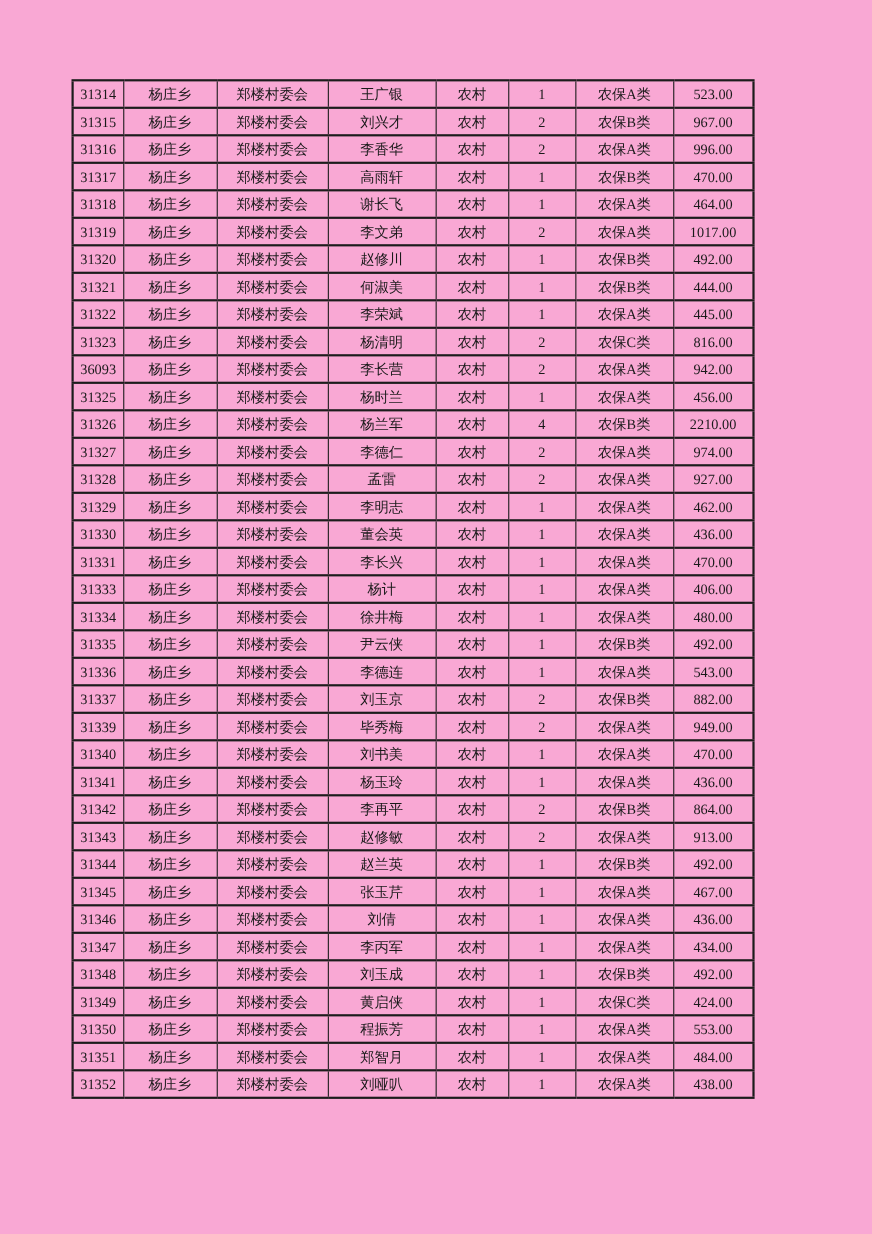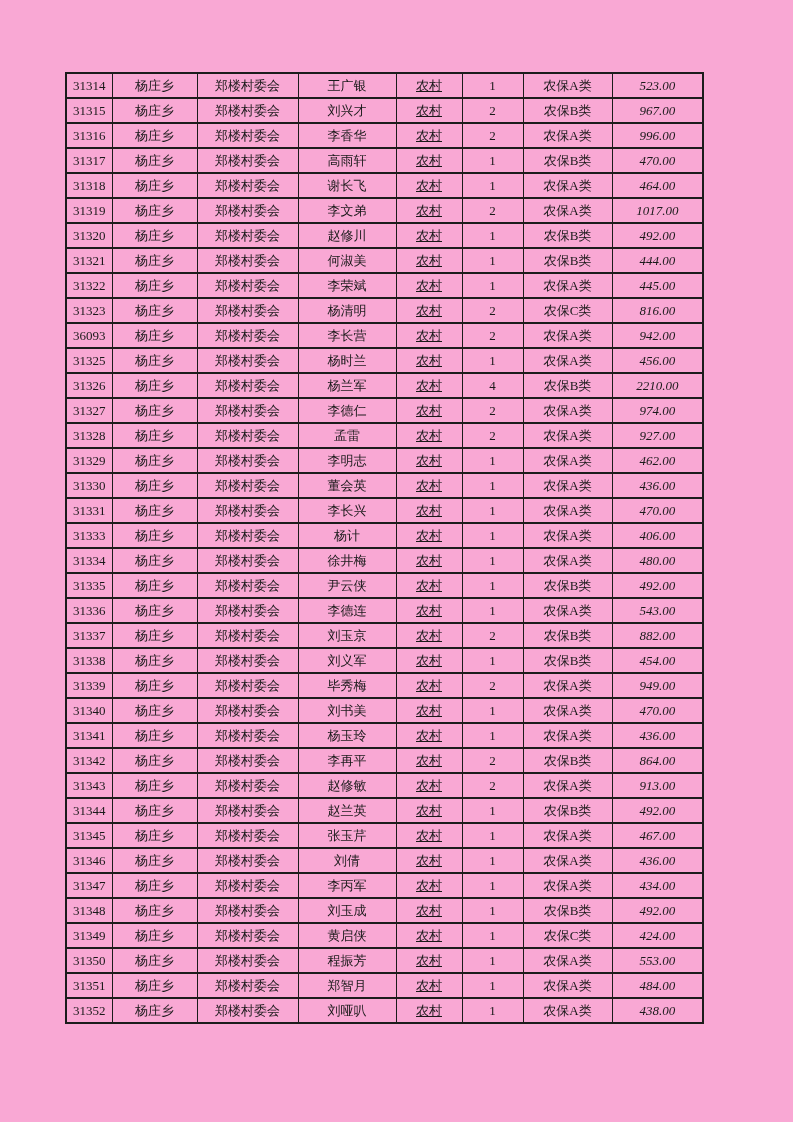--- a/index.html
+++ b/index.html
@@ -33,24 +33,24 @@
     font-size: 13px;
     color: #1a1a1a;
     white-space: nowrap;
     overflow: hidden;
     padding: 0 2px;
   }
   td.col-0 { width: 46px; }
   td.col-1 { width: 85px; }
   td.col-2 { width: 101px; }
   td.col-3 { width: 98px; }
-  td.col-4 { width: 66px; text-decoration: underline; }
+  td.col-4 { width: 66px; }
   td.col-5 { width: 61px; }
   td.col-6 { width: 89px; }
-  td.col-7 { width: 91px; font-style: italic; }
+  td.col-7 { width: 73px; }
 </style>
 </head>
 <body>
 
 <div class="page">
   <table class="benefits">
     <tbody>
         <tr>
           <td class="col-0">31314</td>
           <td class="col-1">杨庄乡</td>
@@ -275,30 +275,20 @@
           <td class="col-0">31337</td>
           <td class="col-1">杨庄乡</td>
           <td class="col-2">郑楼村委会</td>
           <td class="col-3">刘玉京</td>
           <td class="col-4">农村</td>
           <td class="col-5">2</td>
           <td class="col-6">农保B类</td>
           <td class="col-7">882.00</td>
         </tr>
         <tr>
-          <td class="col-0">31338</td>
-          <td class="col-1">杨庄乡</td>
-          <td class="col-2">郑楼村委会</td>
-          <td class="col-3">刘义军</td>
-          <td class="col-4">农村</td>
-          <td class="col-5">1</td>
-          <td class="col-6">农保B类</td>
-          <td class="col-7">454.00</td>
-        </tr>
-        <tr>
           <td class="col-0">31339</td>
           <td class="col-1">杨庄乡</td>
           <td class="col-2">郑楼村委会</td>
           <td class="col-3">毕秀梅</td>
           <td class="col-4">农村</td>
           <td class="col-5">2</td>
           <td class="col-6">农保A类</td>
           <td class="col-7">949.00</td>
         </tr>
         <tr>

